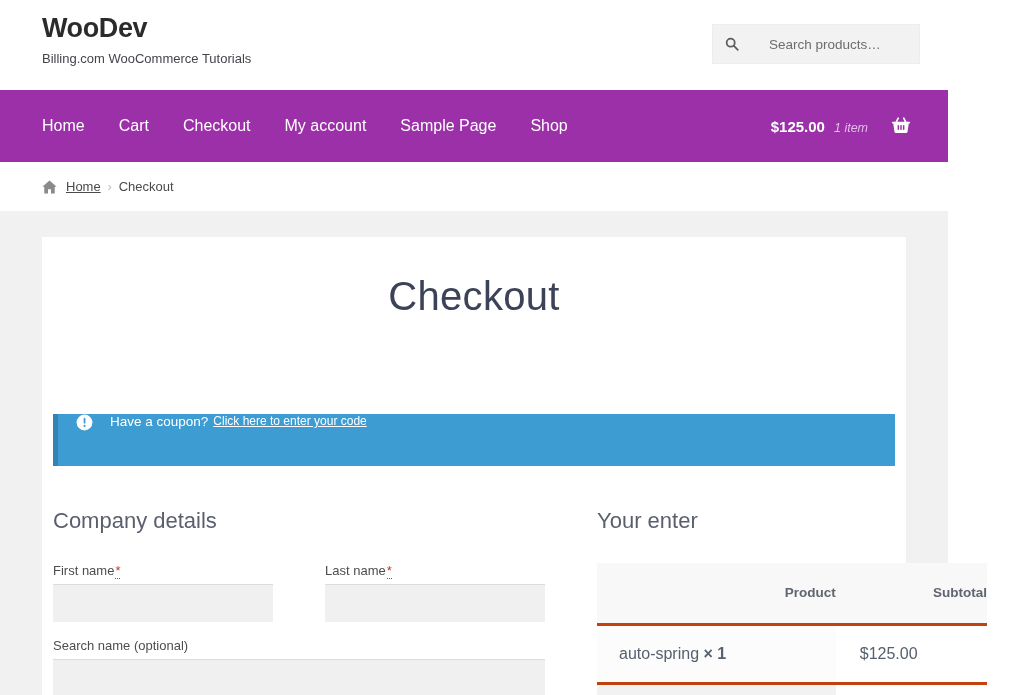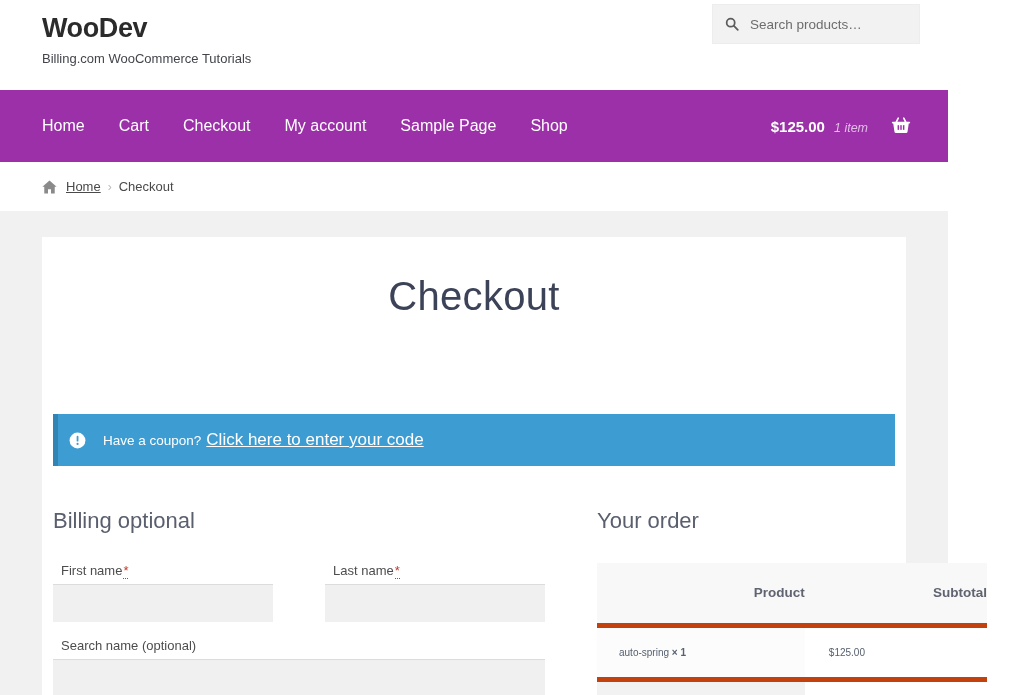--- a/index.html
+++ b/index.html
@@ -30,26 +30,27 @@
     margin: 0;
   }
   .site-desc {
     font-size: 13px;
     color: #43454b;
     margin-top: 7px;
     line-height: 1.2;
   }
   .search-form {
     position: absolute;
-    right: 28px; top: 4px;
+    right: 28px; top: 24px;
     width: 208px; height: 40px;
     background: #f2f2f2;
     display: flex; align-items: center;
     padding: 0 12px;
     border: 1px solid #ededed;
+    gap: 19px;
   }
   .search-icon { width: 14px; height: 14px; margin-right: 9px; flex: 0 0 auto; color:#5c5c5c; display:flex; }
   .search-input {
     border: 0; background: transparent; outline: none;
     font-family: "Liberation Sans", sans-serif;
     font-size: 13.5px; color: #6d6d6d; width: 100%;
   }
   .search-input::placeholder { color: #6d6d6d; opacity: 1; }
 
   
@@ -98,43 +99,43 @@
   }
 
   .inner { padding: 0 11px; }
 
   
   .coupon-notice {
     margin: 93px 0 0 0;
     background: #3d9cd2;
     border-left: 5px solid #3184b4;
     height: 52px;
-    display: flex; align-items: center;
-    padding-left: 11px;
+    display: flex; 
+    padding-left: 18px;
   }
   .info-icon { width: 17px; height: 17px; flex: 0 0 auto; margin-right: 17px; display:flex; }
   .coupon-text { color: #ffffff; font-size: 13.5px; }
-  .coupon-link { color: #ffffff; text-decoration: underline; font-size: 17px; }
+  .coupon-link { color: #ffffff; text-decoration: underline; font-size: 12px; }
 
   
   .checkout-cols { display: flex; margin-top: 42px; }
   .col-billing { width: 492px; flex: 0 0 auto; }
   .col-order { width: 390px; flex: 0 0 auto; margin-left: 52px; }
 
   .section-title {
     font-size: 22px; font-weight: normal; color: #5a5f6e;
     margin: 0 0 29px 0; line-height: 1.2;
   }
 
   .form-row { margin-bottom: 16px; }
   .form-row-half { display: flex; gap: 52px; }
   .form-field { flex: 1 1 0; }
   .field-label {
     display: block; font-size: 13px; color: #4d4d4d;
-    margin-bottom: 5px; line-height: 1.2; margin-left: 8px;
+    margin-bottom: 5px; line-height: 1.2;
   }
   .required { color: #c0392b; text-decoration: none; border-bottom: 1px dotted #c0392b; margin-left: 1px; }
   .text-input {
     display: block; width: 100%; height: 38px;
     background: #f0f0f0;
     border: 0; border-top: 1px solid #dcdcdc;
     outline: none;
     font-family: "Liberation Sans", sans-serif;
     font-size: 13px; color: #43454b;
     padding: 0 10px;
@@ -144,23 +145,23 @@
   .order-table { width: 100%; border-collapse: collapse; }
   .order-table th {
     background: #f8f8f8;
     text-align: right;
     font-size: 13.5px; font-weight: bold; color: #5f6470;
     padding: 22px 0 23px 22px;
     border: 0;
   }
   .order-table th.col-sub { padding-left: 24px; }
   .order-table td {
-    font-size: 10px; color: #56606e;
+    font-size: 16px; color: #56606e;
     padding: 19px 0 19px 22px;
-    border-top: 5px solid #c2410c;
+    border-top: 3px solid #c2410c;
     background: #fcfcfc;
   }
   .order-table td.cell-amount { background: #ffffff; padding-left: 24px; color:#56606e; }
   .order-table tr.subtotal-row td.cell-label {
     background: #f2f2f2; font-weight: bold; color: #5f6470;
   }
   .order-table tr.subtotal-row td.cell-amount { background: #ffffff; }
   .prod-qty { font-weight: bold; color: #56606e; }
 </style>
 </head>
@@ -249,41 +250,41 @@
               <circle cx="9.05" cy="12.6" r="1.15" fill="#3d9cd2"></circle>
             </svg>
           </span>
           <span class="coupon-text">Have a coupon?</span>
           <a class="coupon-link" href="#" style="margin-left:5px;">Click here to enter your code</a>
         </div>
 
         <div class="checkout-cols">
 
           <section class="col-billing">
-            <h3 class="section-title">Billing optional</h3>
+            <h3 class="section-title">Company details</h3>
 
             <div class="form-row form-row-half">
               <div class="form-field">
                 <label class="field-label"><span>First name</span><abbr class="required">*</abbr></label>
                 <input class="text-input" type="text" value="" style="">
               </div>
               <div class="form-field">
                 <label class="field-label"><span>Last name</span><abbr class="required">*</abbr></label>
                 <input class="text-input" type="text" value="" style="">
               </div>
             </div>
 
             <div class="form-row">
               <label class="field-label">Search name (optional)</label>
               <input class="text-input" type="text" value="" style="">
             </div>
           </section>
 
           <section class="col-order">
-            <h3 class="section-title">Your order</h3>
+            <h3 class="section-title">Your enter</h3>
 
             <table class="order-table">
               <thead>
                 <tr>
                   <th>Product</th>
                   <th class="col-sub">Subtotal</th>
                 </tr>
               </thead>
               <tbody>
                 <tr>

